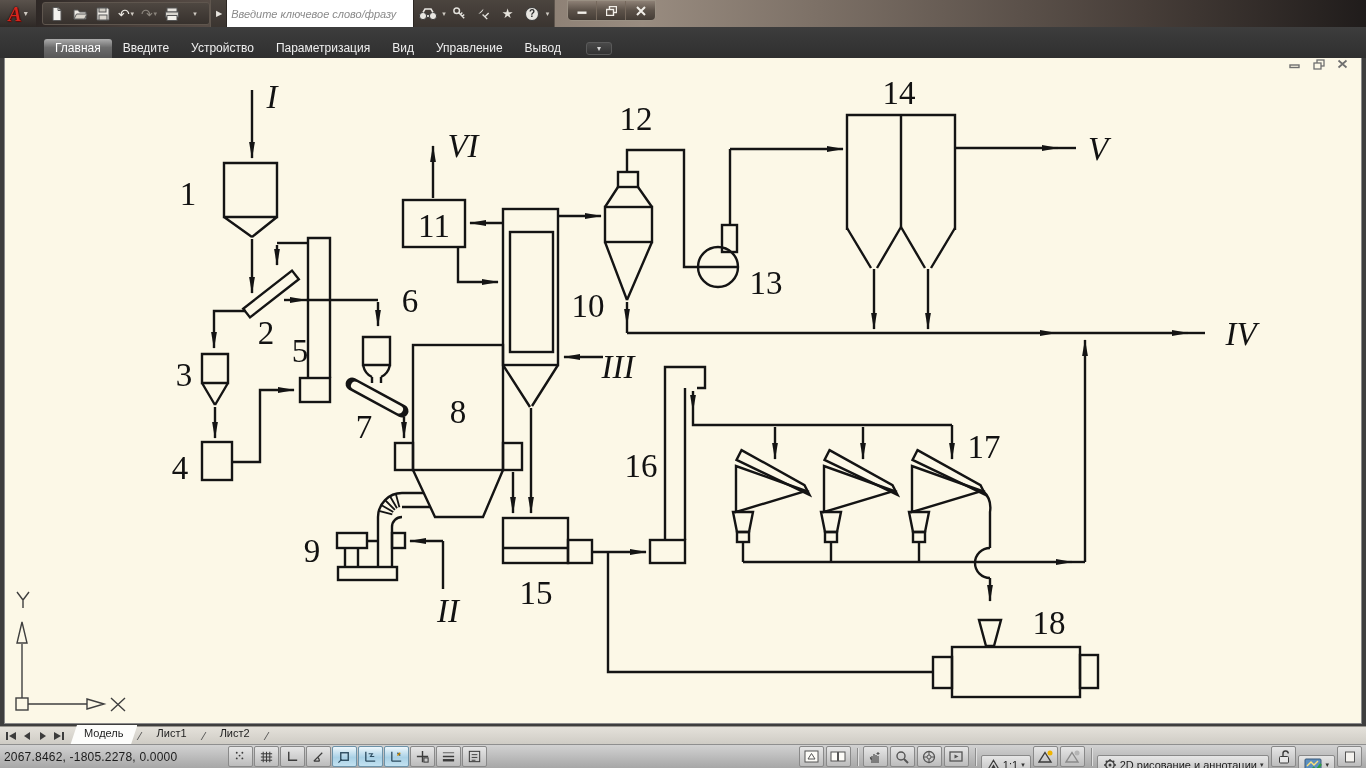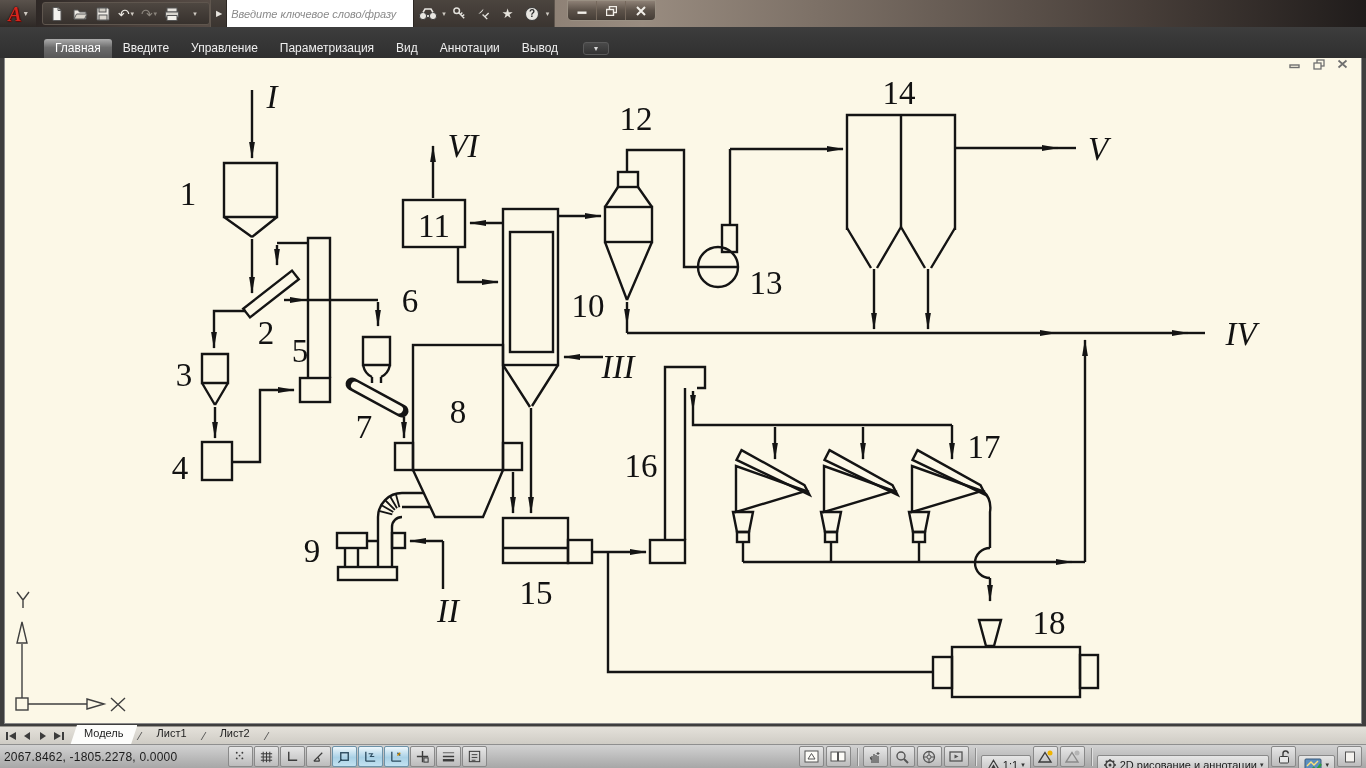--- a/index.html
+++ b/index.html
@@ -180,24 +180,24 @@
         <svg width="10" height="10" viewBox="0 0 10 10">
             <path d="M1,1 L9,9 M9,1 L1,9" stroke="#f2efe9" stroke-width="2"></path>
           </svg>
       </span>
     </div>
   </div>
 
   <div class="ribbonbar">
     <span class="rtab active">Главная</span>
     <span class="rtab">Введите</span>
-    <span class="rtab">Управление</span>
+    <span class="rtab">Устройство</span>
     <span class="rtab">Параметризация</span>
     <span class="rtab">Вид</span>
-    <span class="rtab">Аннотации</span>
+    <span class="rtab">Управление</span>
     <span class="rtab">Вывод</span>
     <span class="ribbon-min">
       <span>▾</span>
     </span>
   </div>
 
   <div class="canvas">
     <div class="paper"></div>
   </div>
 

